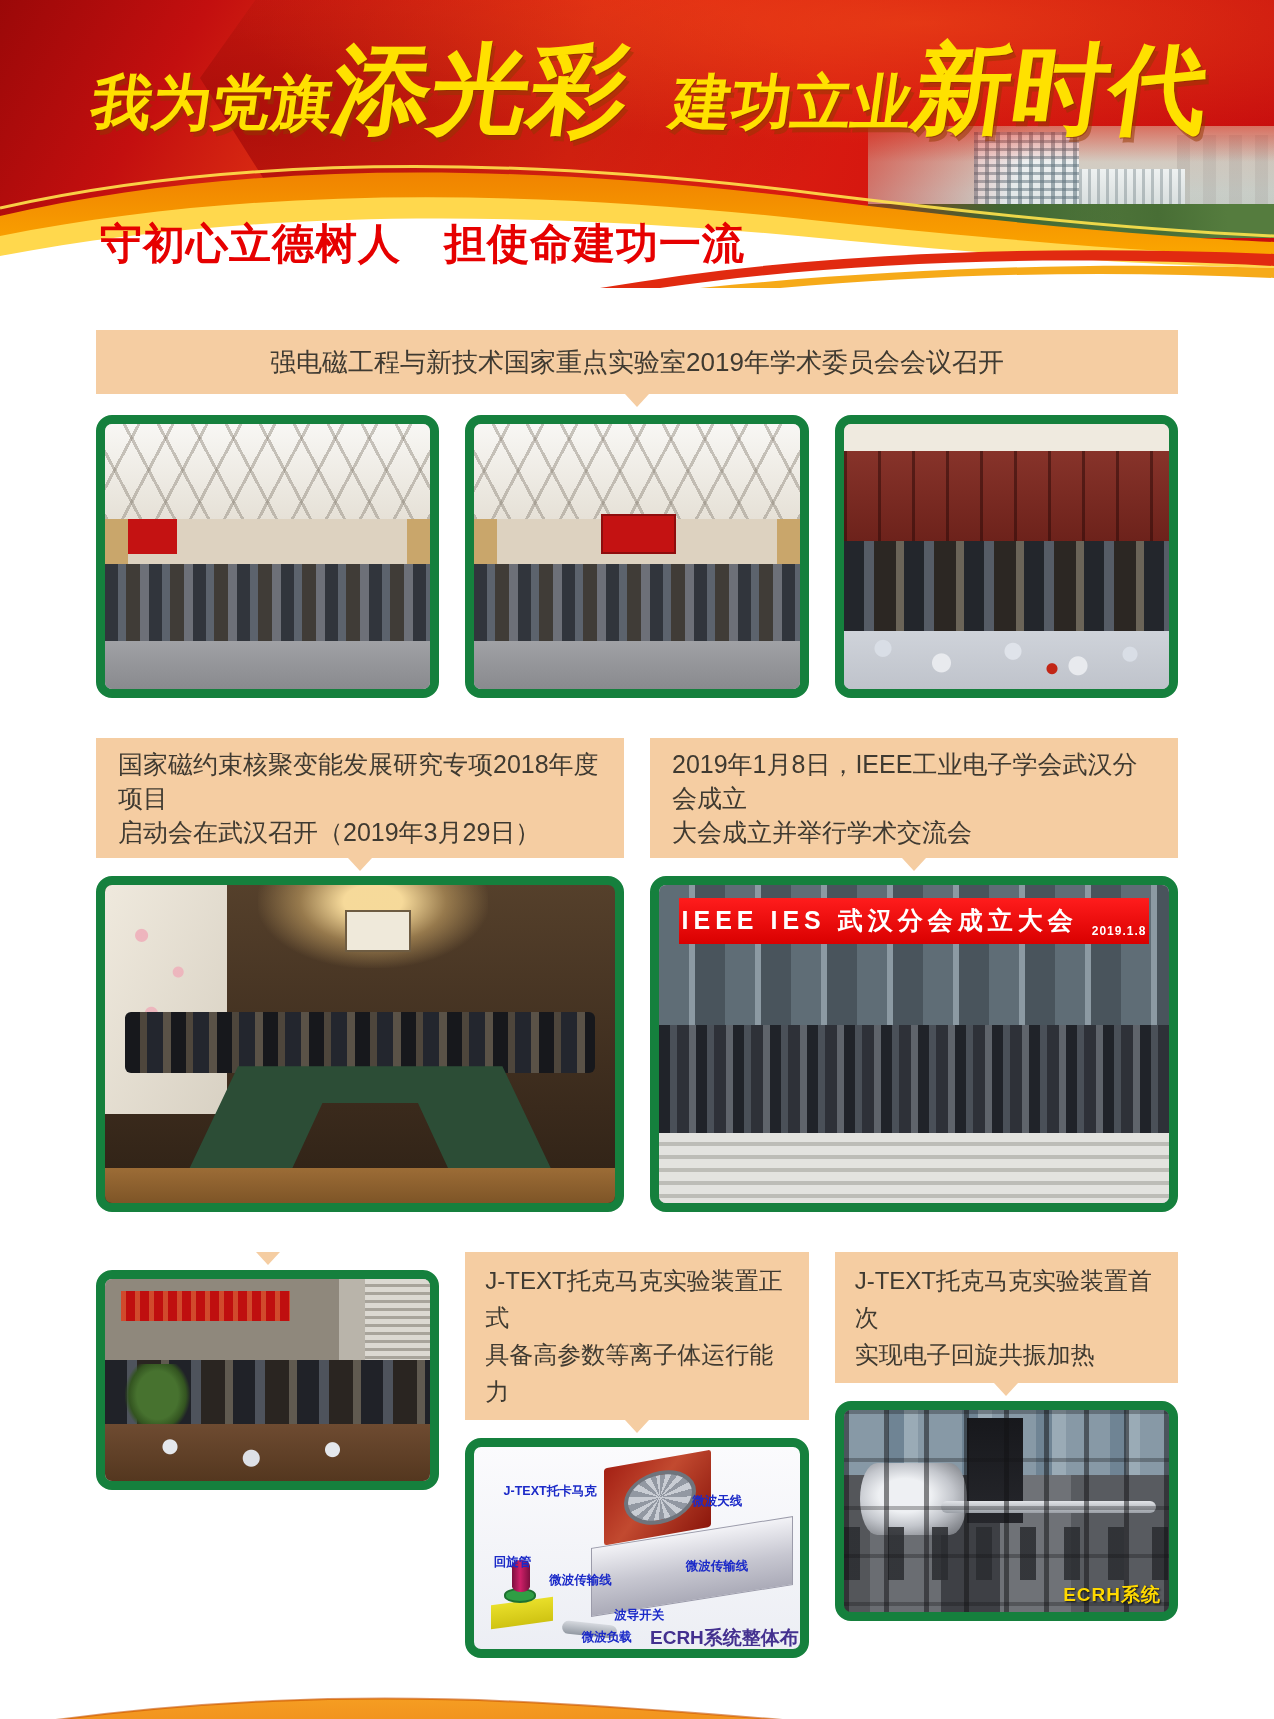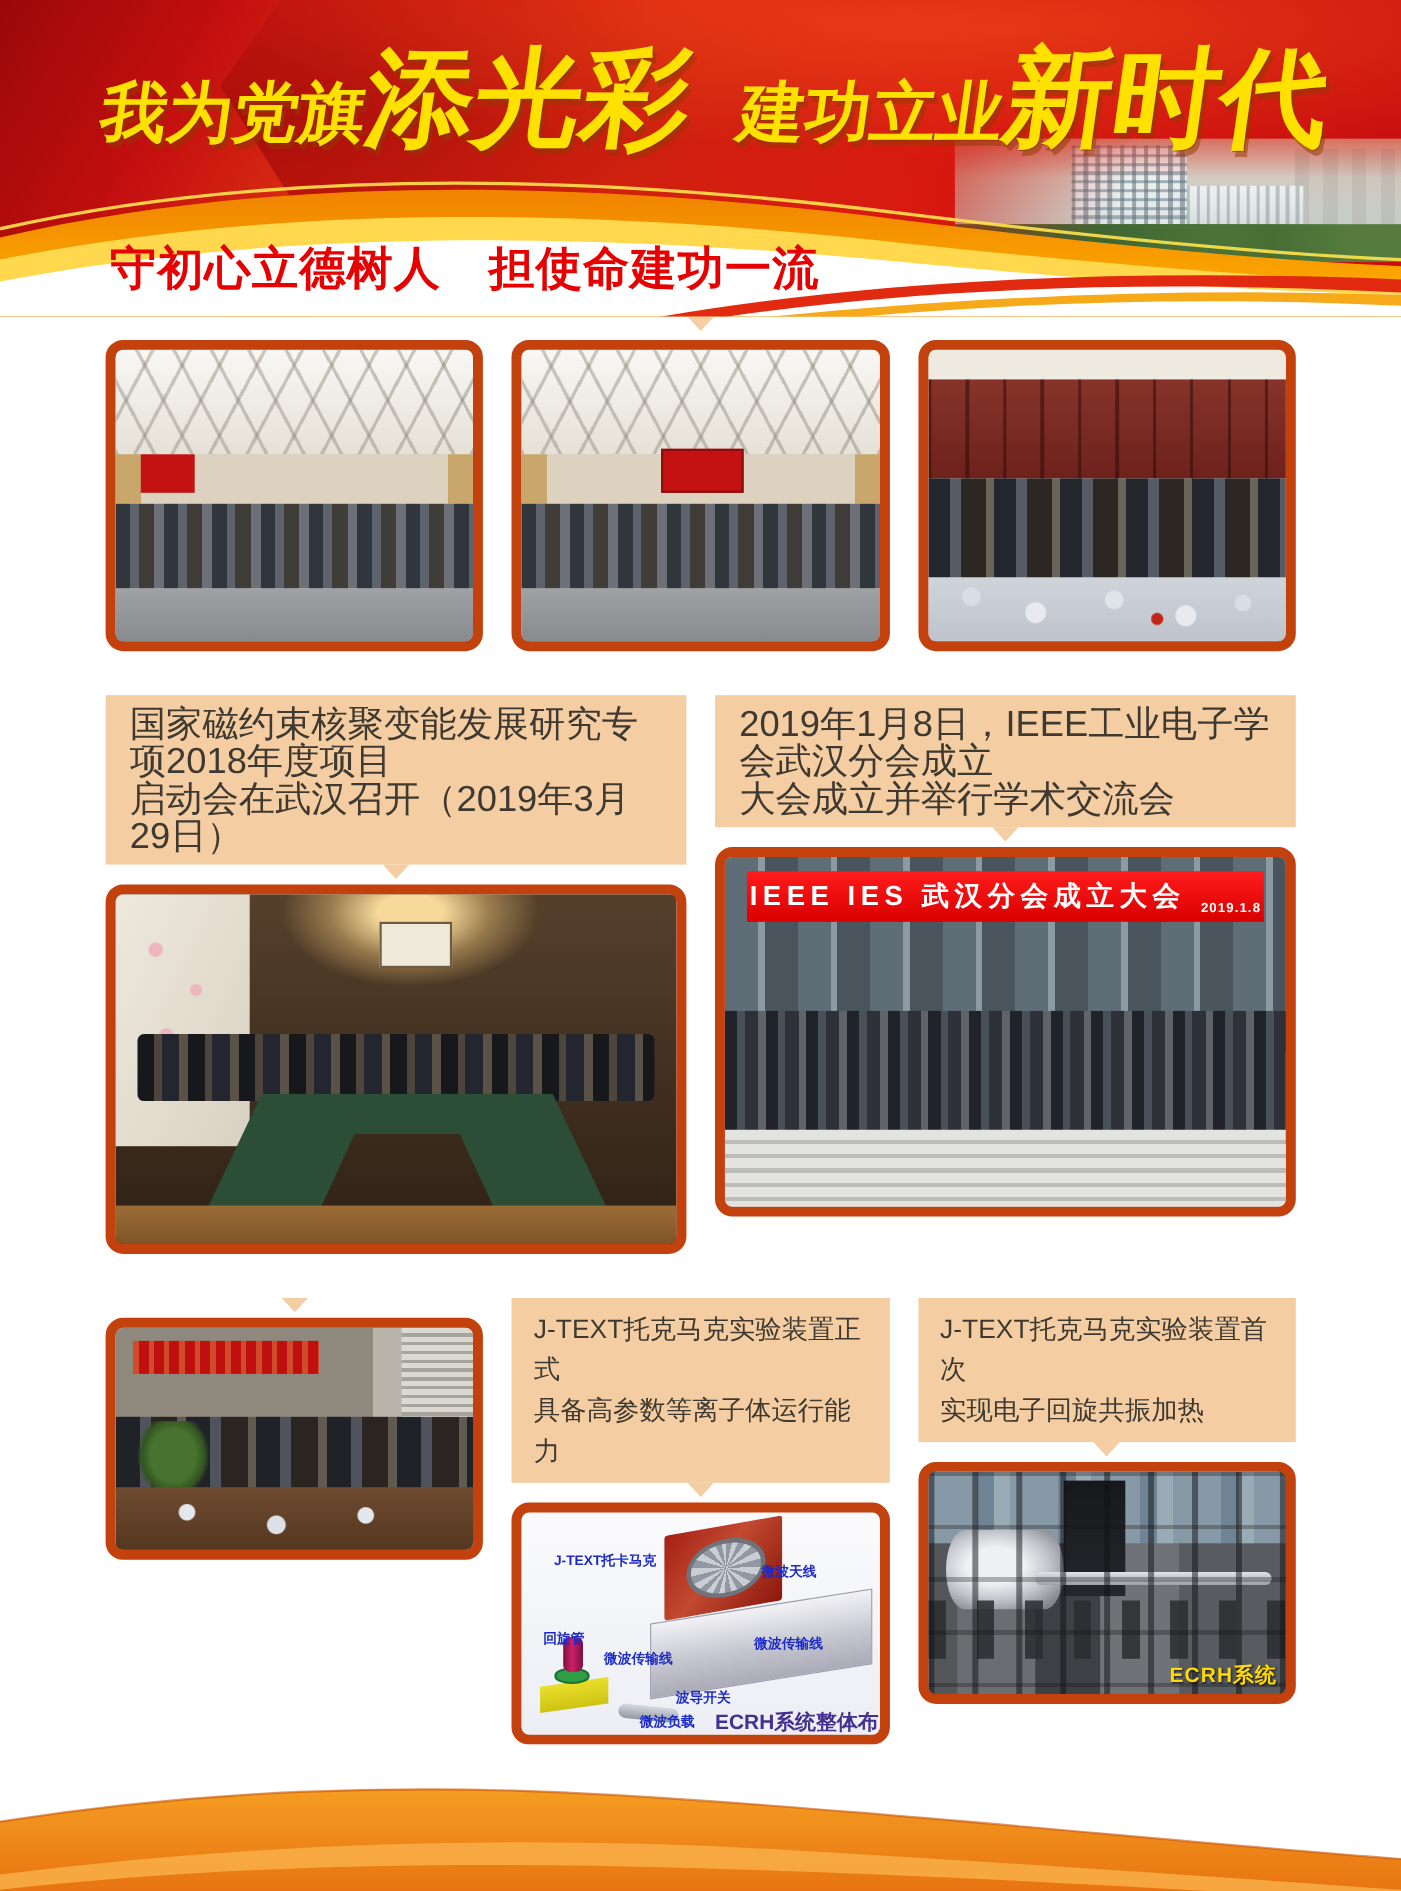--- a/index.html
+++ b/index.html
@@ -54,29 +54,29 @@
   
   .main{padding:0 96px;}
   .titlebox{background:#f5cda2;color:#3f3a31;}
   .notch{width:0;height:0;border-left:12px solid transparent;border-right:12px solid transparent;
     border-top:13px solid #f5cda2;margin:0 auto;}
   .row{display:grid;gap:26px;}
   .row3{grid-template-columns:repeat(3,1fr);}
   .row2{grid-template-columns:repeat(2,1fr);}
   .col{display:flex;flex-direction:column;}
   figure{margin:0;}
-  .photo{position:relative;border:9px solid #c2410c;border-radius:16px;overflow:hidden;background:#cfcfcf;text-decoration:underline;}
+  .photo{position:relative;border:9px solid #15803d;border-radius:16px;overflow:hidden;background:#cfcfcf;text-decoration:underline;}
   .layer{position:absolute;left:0;right:0;}
 
   .s1 .titlebox{margin-top:42px;height:64px;line-height:64px;font-size:26px;text-align:center;}
   .s1 .row{margin-top:8px;}
   .s1 .photo{height:283px;}
 
   .s2{margin-top:40px;}
-  .s2 .titlebox{padding:9px 22px;font-size:33px;line-height:34px;}
+  .s2 .titlebox{padding:9px 22px;font-size:25px;line-height:34px;}
   .s2 .photo{margin-top:5px;height:336px;}
 
   .s3{margin-top:40px;}
   .s3 .titlebox{padding:10px 20px;font-size:24px;line-height:37px;}
   .s3 .photo{margin-top:5px;height:220px;}
 
   
   .ph-meet .ceil{top:0;height:36%;
     background:
       repeating-linear-gradient(62deg, rgba(140,132,120,.45) 0 3px, transparent 3px 30px),
@@ -235,20 +235,21 @@
       <path d="M0,118 C250,70 540,72 840,102 C1050,122 1190,128 1274,130 L1274,150 L0,150 Z" fill="#ffffff"></path>
       <path d="M600,150 C800,116 1020,106 1274,116 L1274,128 C1040,116 840,124 660,150 Z" fill="#e12a10"></path>
       <path d="M700,150 C900,130 1080,124 1274,130 L1274,140 C1100,132 940,136 780,150 Z" fill="#f5a100" opacity="0.9"></path>
     </svg>
     <div class="slogan">守初心立德树人　担使命建功一流</div>
   </header>
 
   <main class="main">
 
     <section class="s1">
+      <div class="titlebox">强电磁工程与新技术国家重点实验室2019年学术委员会会议召开</div>
       <div class="notch"></div>
       <div class="row row3">
         <figure class="photo ph-meet">
           <div class="layer ceil"></div>
           <div class="layer wall"></div>
           <div class="screen-a"></div>
           <div class="layer crowd"></div>
           <div class="layer floor"></div>
         </figure>
         <figure class="photo ph-meet">

